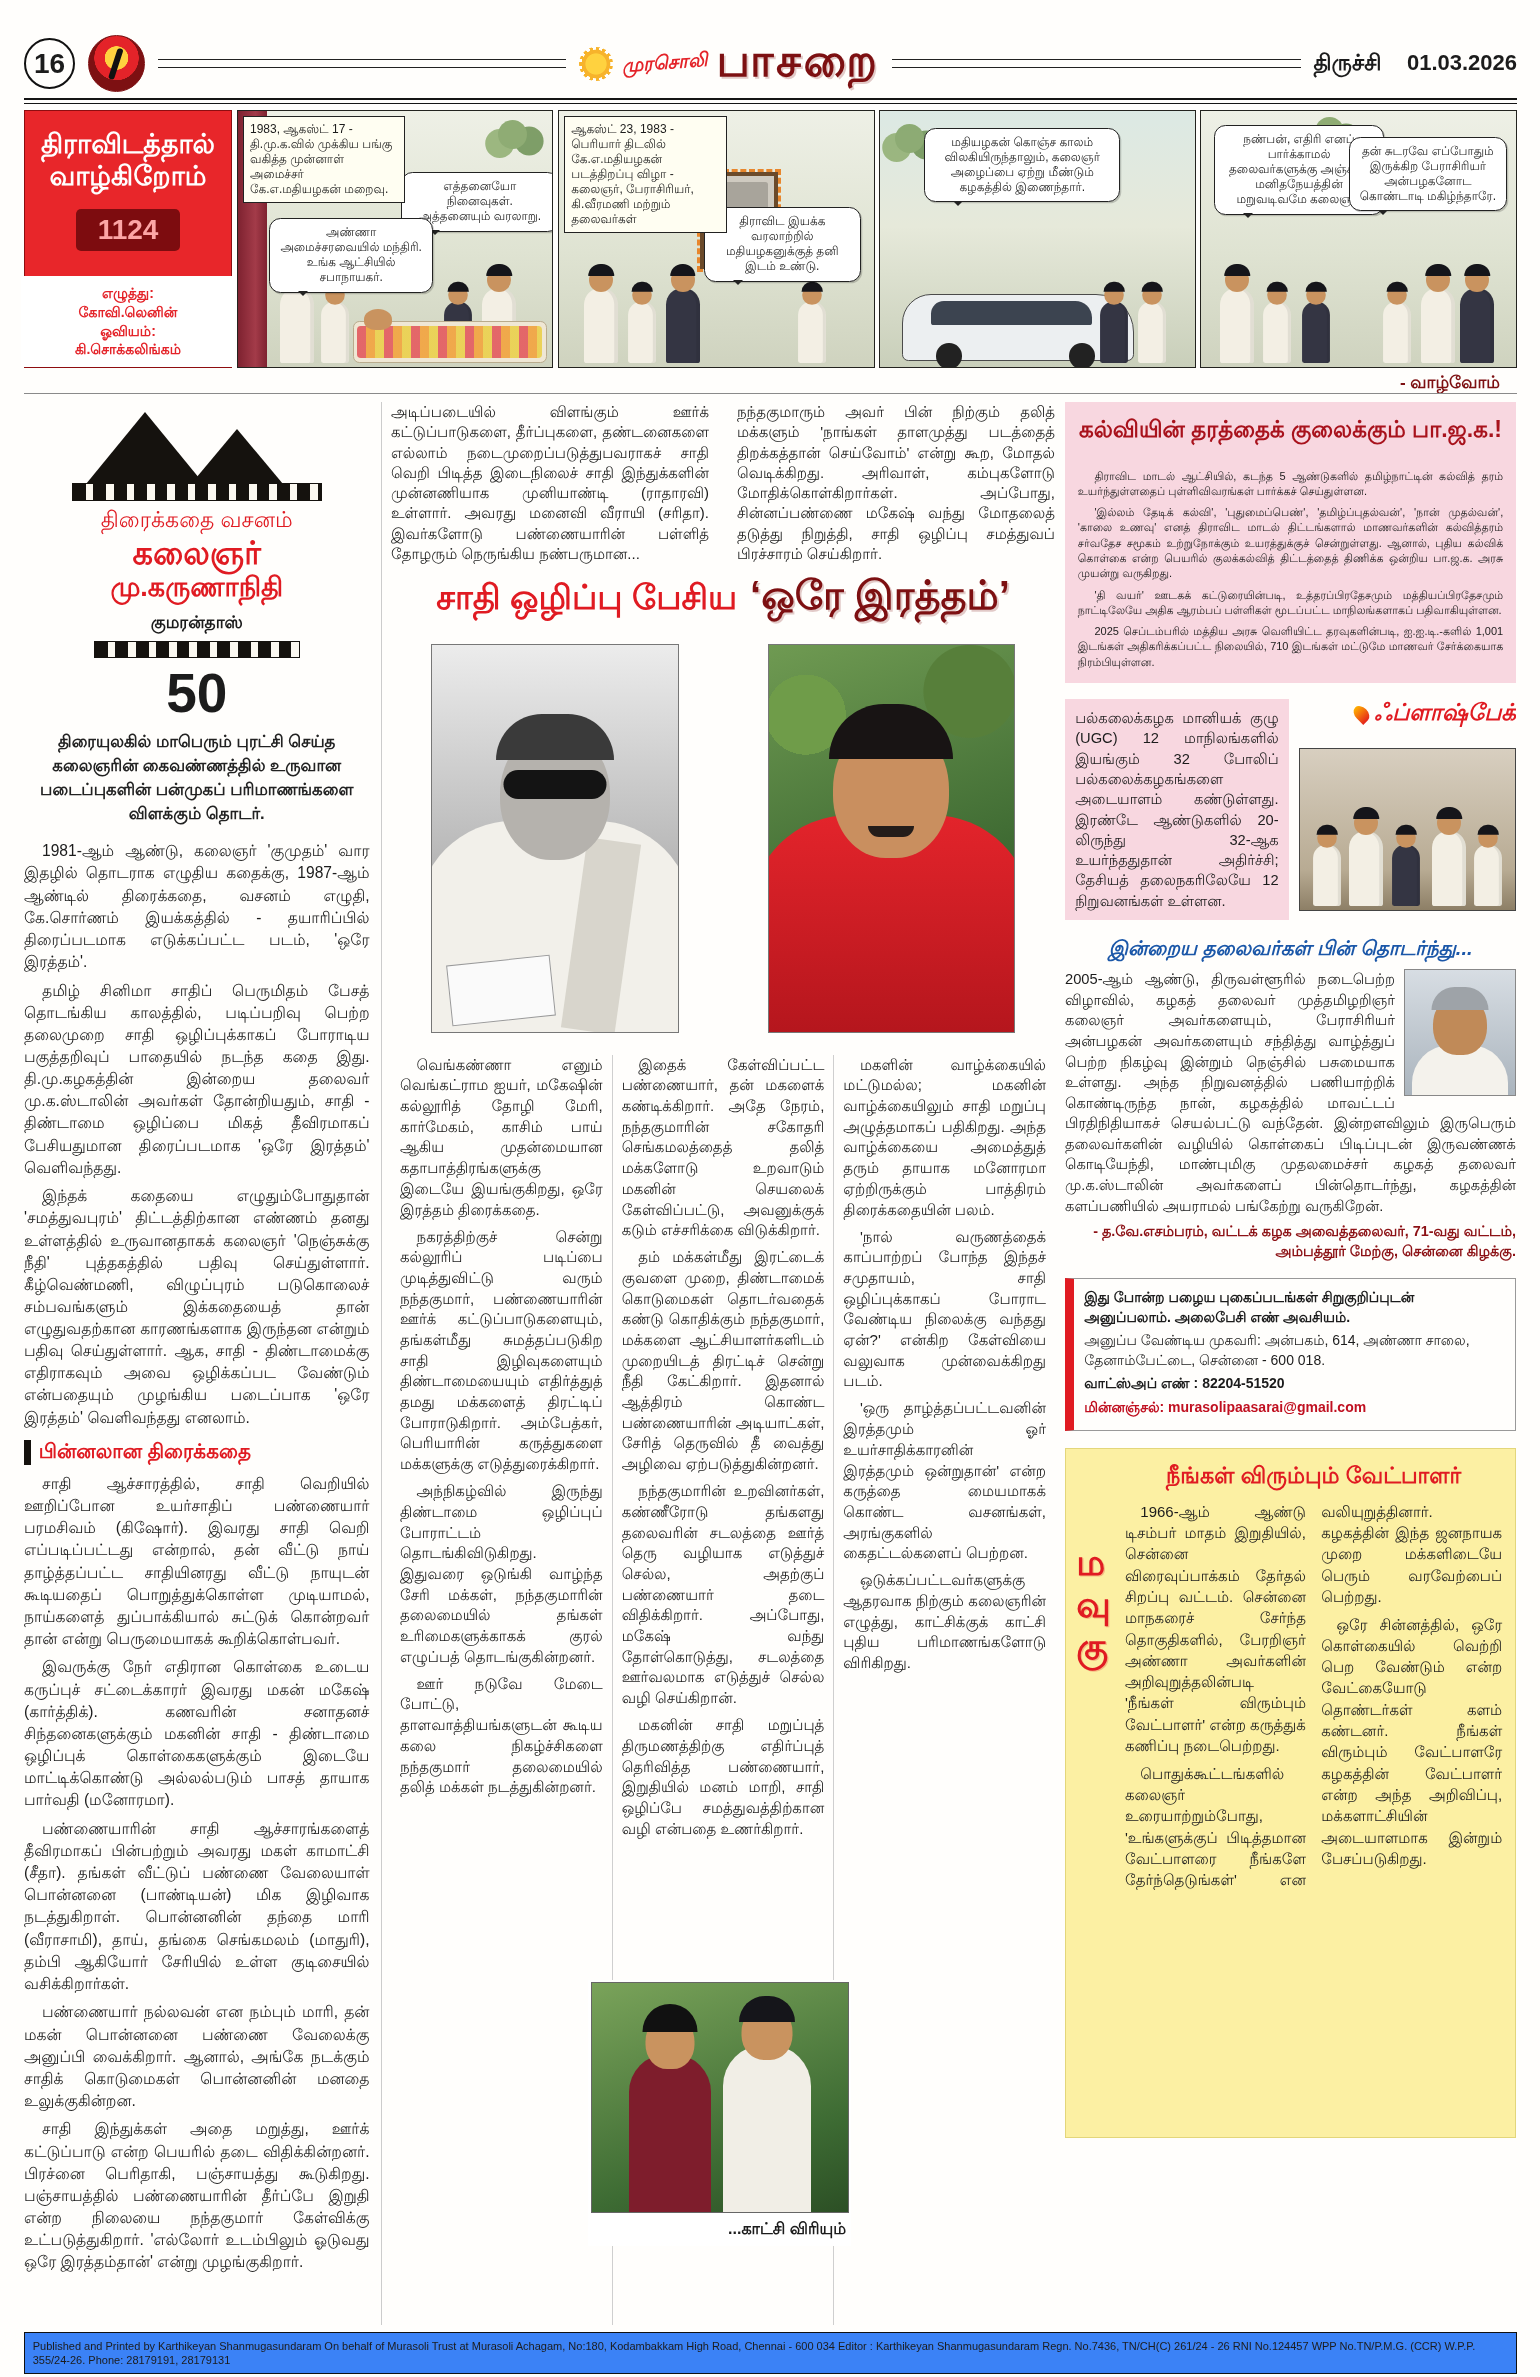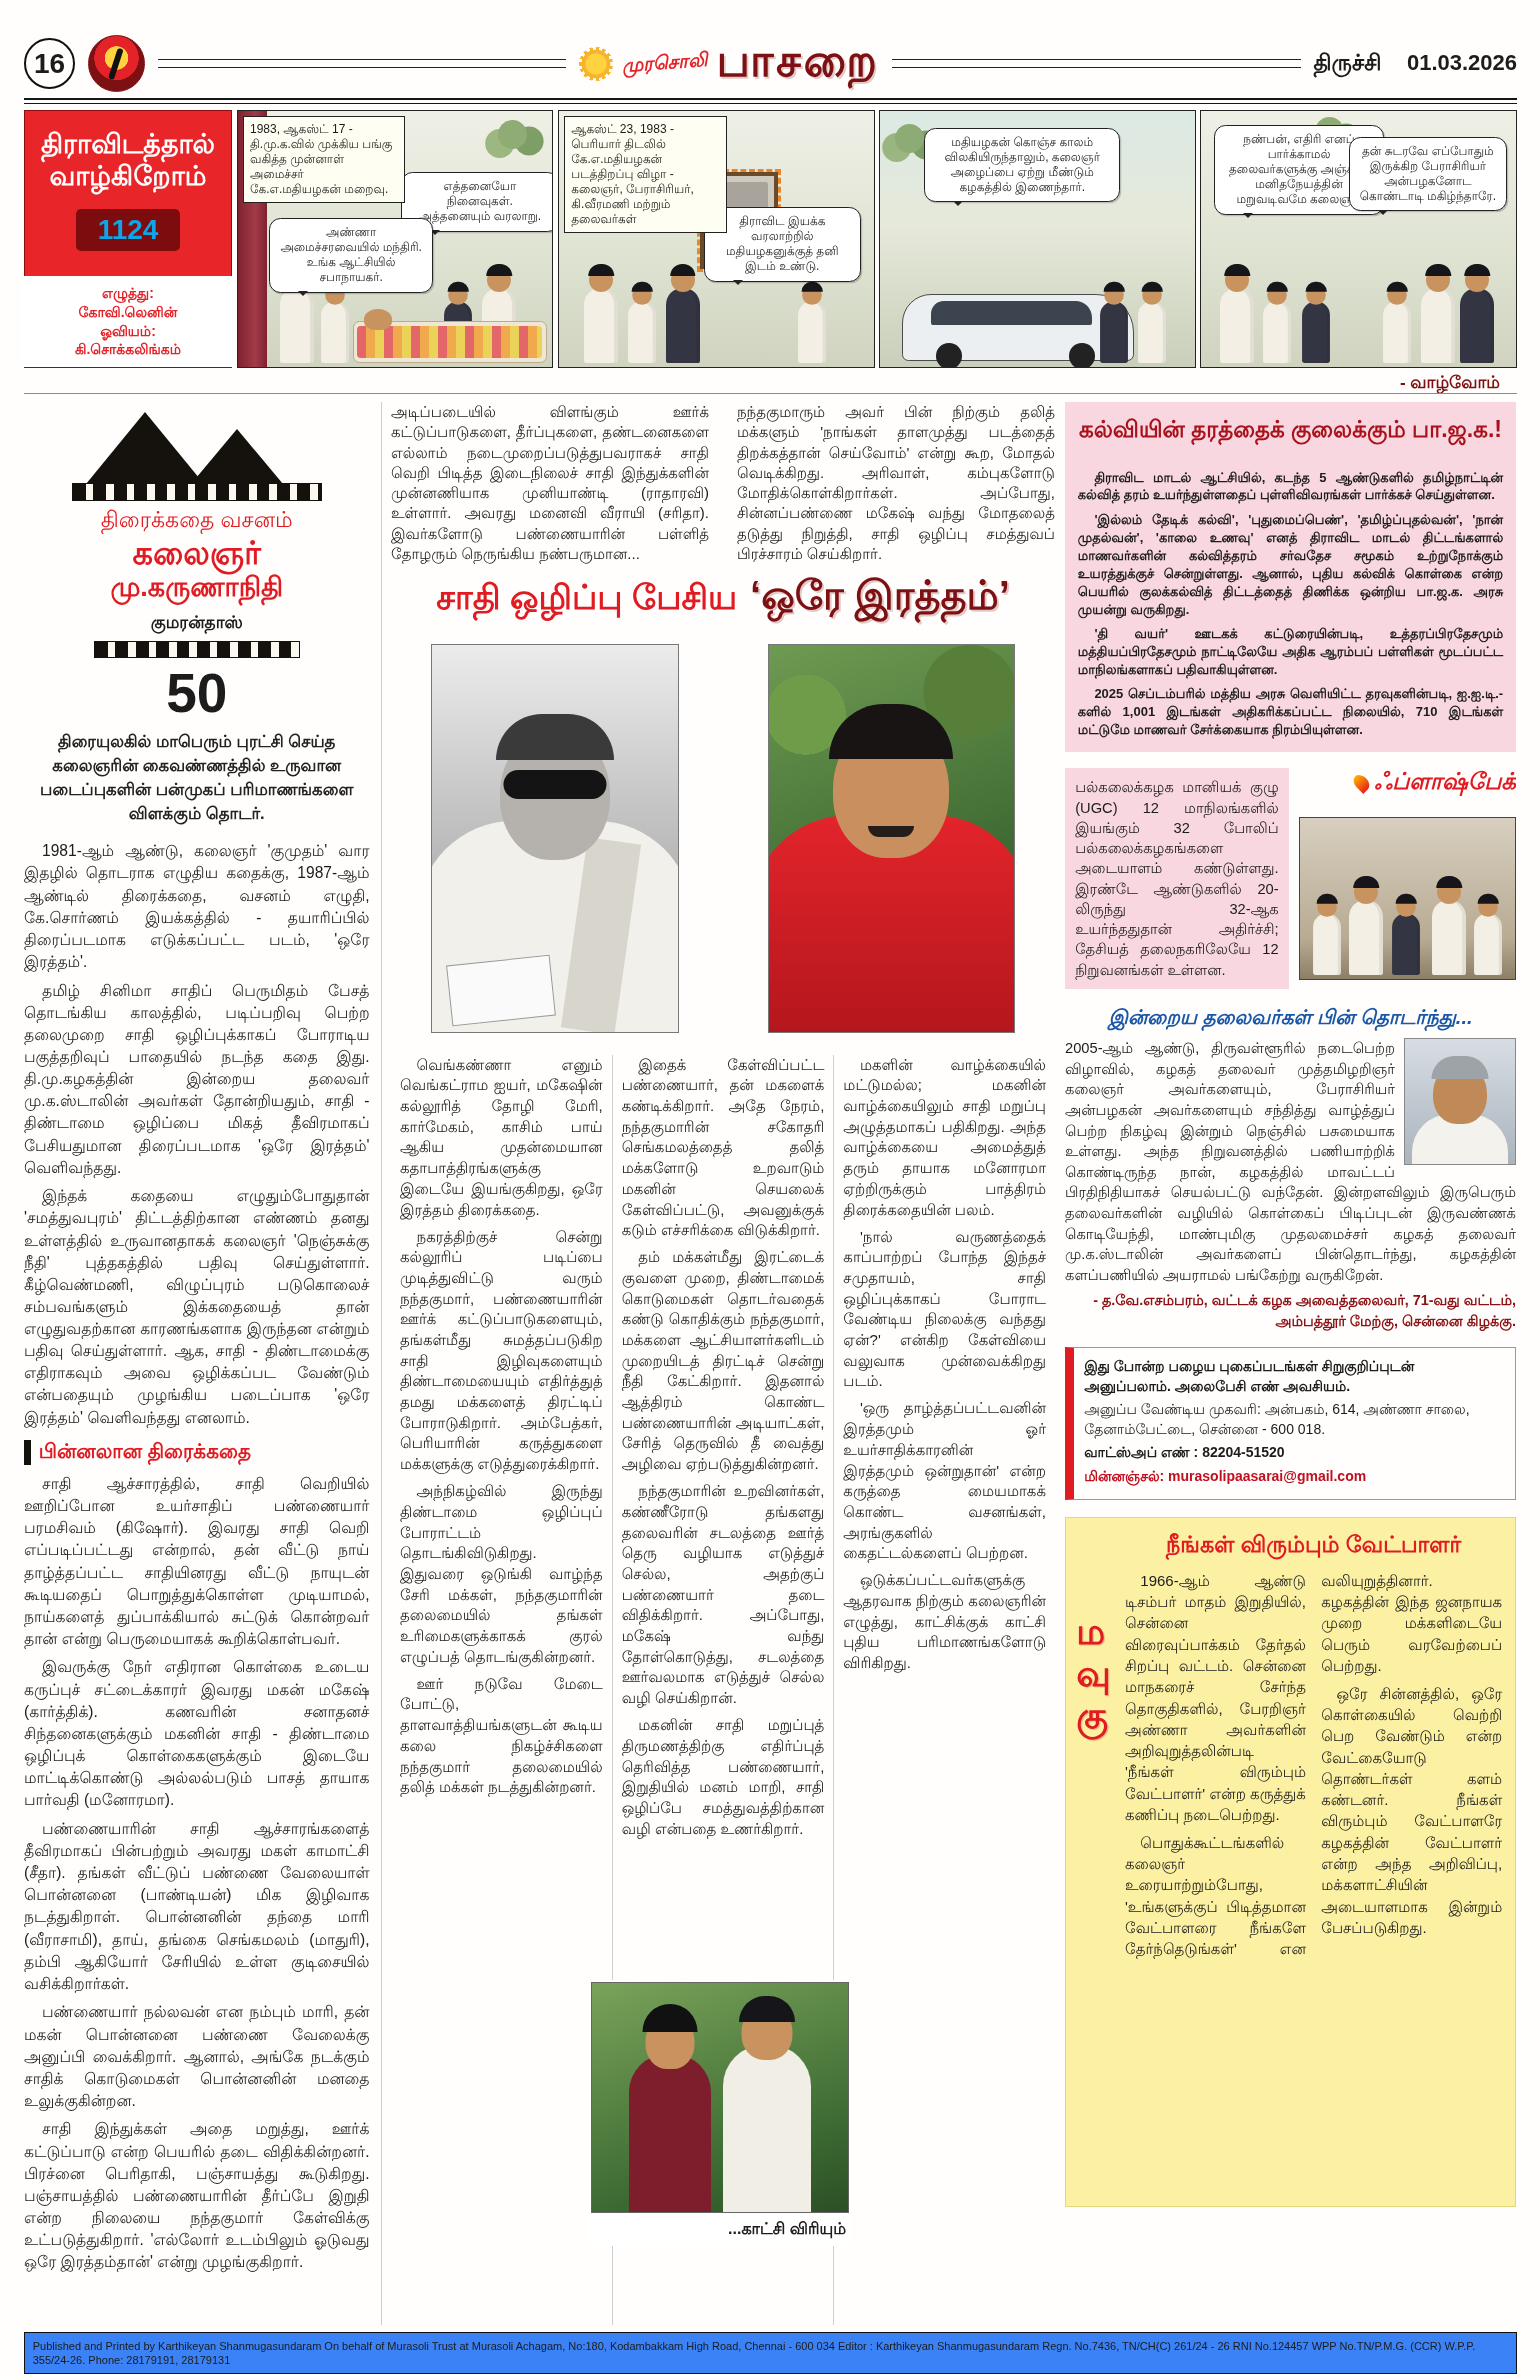--- a/index.html
+++ b/index.html
@@ -18,21 +18,21 @@
   .mast-small{color:#e42329;font-size:19px;font-weight:bold;font-style:italic;transform:rotate(-4deg);}
   .mast-main{color:#7d1012;font-size:45px;font-weight:bold;letter-spacing:2.6px;text-shadow:1.9px 1.9px 0 rgba(125,16,18,.22);}
   .edition{display:flex;gap:25.5px;font-size:22px;font-weight:bold;}
   .hdr-rule{position:absolute;top:98px;left:24px;right:24px;border-top:2.6px solid #151515;}
   .hdr-rule::after{content:"";display:block;margin-top:2.6px;border-top:0.6px solid #151515;}
 
   
   .comic{position:absolute;top:110px;left:24px;right:24px;height:258px;display:flex;gap:4.5px;}
   .ctbox{flex:0 0 206px;background:#e8262a;display:flex;flex-direction:column;align-items:center;border:1.3px solid #8e0d10;}
   .ct-title{color:#fff;font-size:27px;font-weight:bold;text-align:center;line-height:1.2;padding:16.6px 9px 7.7px;}
-  .ct-num{background:#7d0c0f;color:#0ea5e9;font-size:28px;font-weight:bold;padding:5.1px 22px;border-radius:5.1px;margin:9px 0 11.5px;}
+  .ct-num{background:#7d0c0f;color:#fca5a5;font-size:28px;font-weight:bold;padding:5.1px 22px;border-radius:5.1px;margin:9px 0 11.5px;}
   .ct-credits{margin-top:auto;width:100%;background:#fff;color:#e42329;font-size:14px;font-weight:bold;text-align:center;line-height:1.35;padding:7.7px 3.8px;}
   .panel{position:relative;flex:1;border:1.9px solid #23231f;background:linear-gradient(180deg,#eef0e6 0%,#dfe3d2 55%,#cfd3bf 100%);overflow:hidden;}
   .panel.sky{background:linear-gradient(180deg,#dce9e4 0%,#e6e9da 45%,#c9cfba 100%);}
   .caption{position:absolute;top:5.1px;left:5.1px;background:#fffef2;border:1.3px solid #222;padding:5.1px 6.4px;font-size:12px;line-height:1.25;width:47%;z-index:4;}
   .bubble{position:absolute;background:#fff;border:1.3px solid #222;border-radius:11.5px;padding:6.4px 7.7px;font-size:12px;line-height:1.25;text-align:center;z-index:3;box-shadow:1.3px 1.3px 0 rgba(0,0,0,.18);}
   .bubble::after{content:"";position:absolute;bottom:-9.6px;left:28px;border:5.1px solid transparent;border-top-color:#222;}
   .person{position:absolute;bottom:3.8px;width:34px;height:75px;background:#f3efe4;border-radius:16.6px 16.6px 2.6px 2.6px;box-shadow:inset -3.8px 0 0 rgba(0,0,0,.07);}
   .person::before{content:"";position:absolute;top:-20.4px;left:50%;transform:translateX(-50%);width:24px;height:24px;border-radius:50%;background:#c9935f;}
   .person::after{content:"";position:absolute;top:-24px;left:50%;transform:translateX(-50%);width:25.5px;height:12px;border-radius:12.8px 12.8px 0 0;background:#15151a;}
   .person.dark{background:#343543;}
@@ -101,21 +101,21 @@
   .st-w::after{content:"";position:absolute;top:-50px;left:50%;transform:translateX(-50%);width:55px;height:28px;border-radius:28px 28px 0 0;background:#111;}
   .st-m{position:absolute;bottom:0;right:37px;width:88px;height:167px;border-radius:41px 41px 0 0;background:#f1eee6;}
   .st-m::before{content:"";position:absolute;top:-41px;left:50%;transform:translateX(-50%);width:51px;height:56px;border-radius:50% 50% 44% 44%;background:#c9935f;}
   .st-m::after{content:"";position:absolute;top:-49px;left:50%;transform:translateX(-50%);width:56px;height:25.5px;border-radius:28px 28px 0 0;background:#15151a;}
   .still-caption{text-align:right;font-weight:bold;font-size:16px;padding:6.4px 2.6px;}
 
   
   .rightcol > div{margin-bottom:16.6px;}
   .bjp{background:#f8d7e0;padding:12.8px 12.8px 6.4px;}
   .bjp h2{color:#a8121c;font-size:23px;text-align:center;margin:0 0 25px;line-height:1.25;}
-  .bjp p{font-size:13px;line-height:1.38;text-align:justify;text-indent:16.6px;margin:0 0 6.4px;font-weight:bold;}
+  .bjp p{font-size:11px;line-height:1.38;text-align:justify;text-indent:16.6px;margin:0 0 6.4px;}
   .fbrow{display:flex;gap:10.2px;}
   .bjp-cont{flex:1;background:#f8d7e0;padding:9px 10.2px;font-size:14.7px;line-height:1.38;text-align:justify;}
   .flashback{flex:0 0 217px;}
   .fb-head{display:flex;align-items:center;justify-content:flex-end;gap:6.4px;margin-bottom:19px;}
   .flame{width:12.8px;height:18px;background:linear-gradient(#ffb300,#e5231b);border-radius:50% 50% 50% 0;transform:rotate(-45deg);}
   .fb-title{color:#e01b22;font-size:23px;font-weight:bold;font-style:italic;}
   .fb-photo{position:relative;height:161px;border:1.9px solid #444;background:linear-gradient(180deg,#d8cfc0,#b8ab93 75%,#8d7f66);overflow:hidden;}
   .leaders .ltitle{color:#1b57a8;font-size:20px;font-weight:bold;font-style:italic;text-align:center;margin-bottom:7.7px;}
   .leaders .lbody{font-size:14.7px;line-height:1.4;text-align:justify;}
   .portrait{float:right;width:110px;height:125px;margin:0 0 6.4px 9px;border:1.3px solid #888;position:relative;background:linear-gradient(#d7dde3,#aab4bd);overflow:hidden;}

